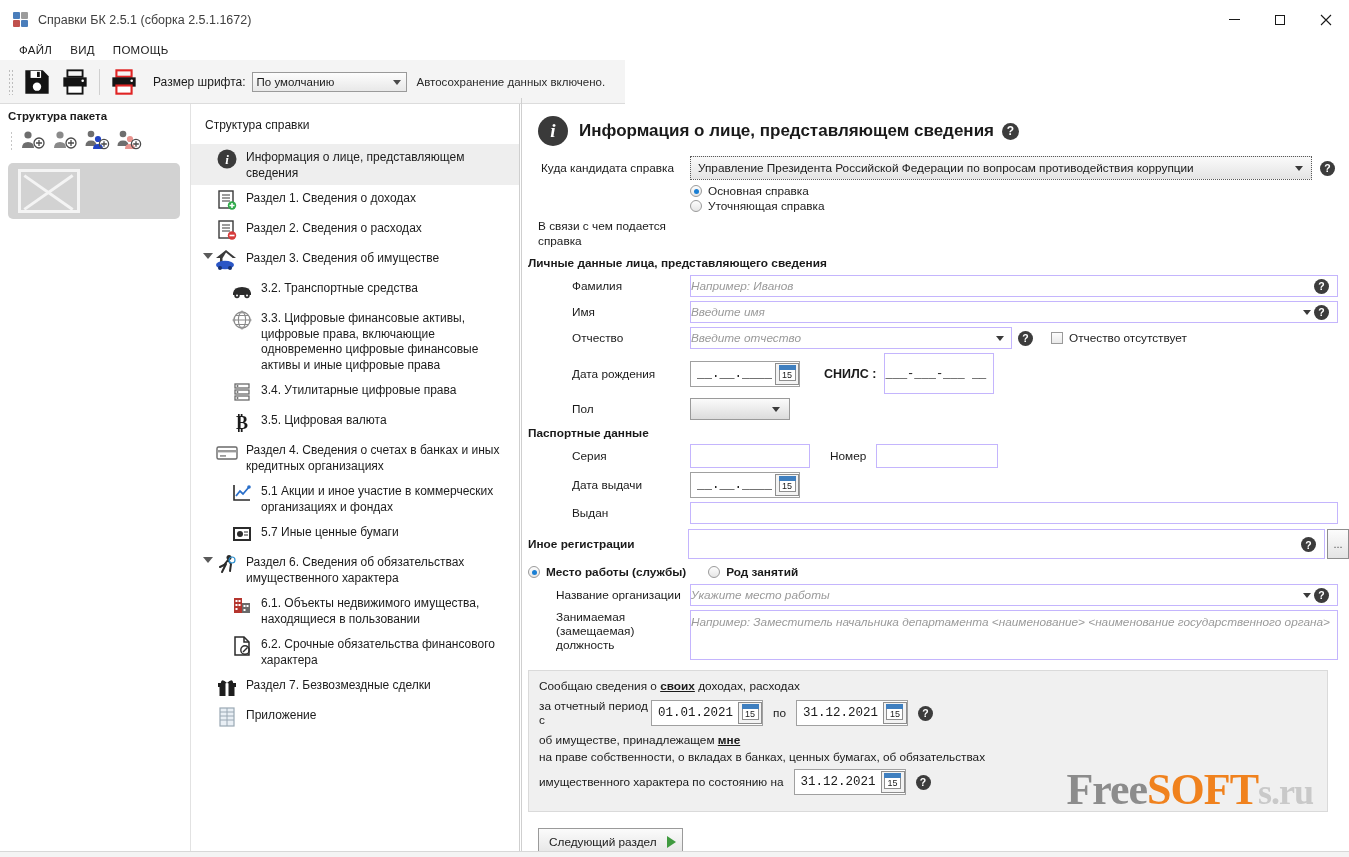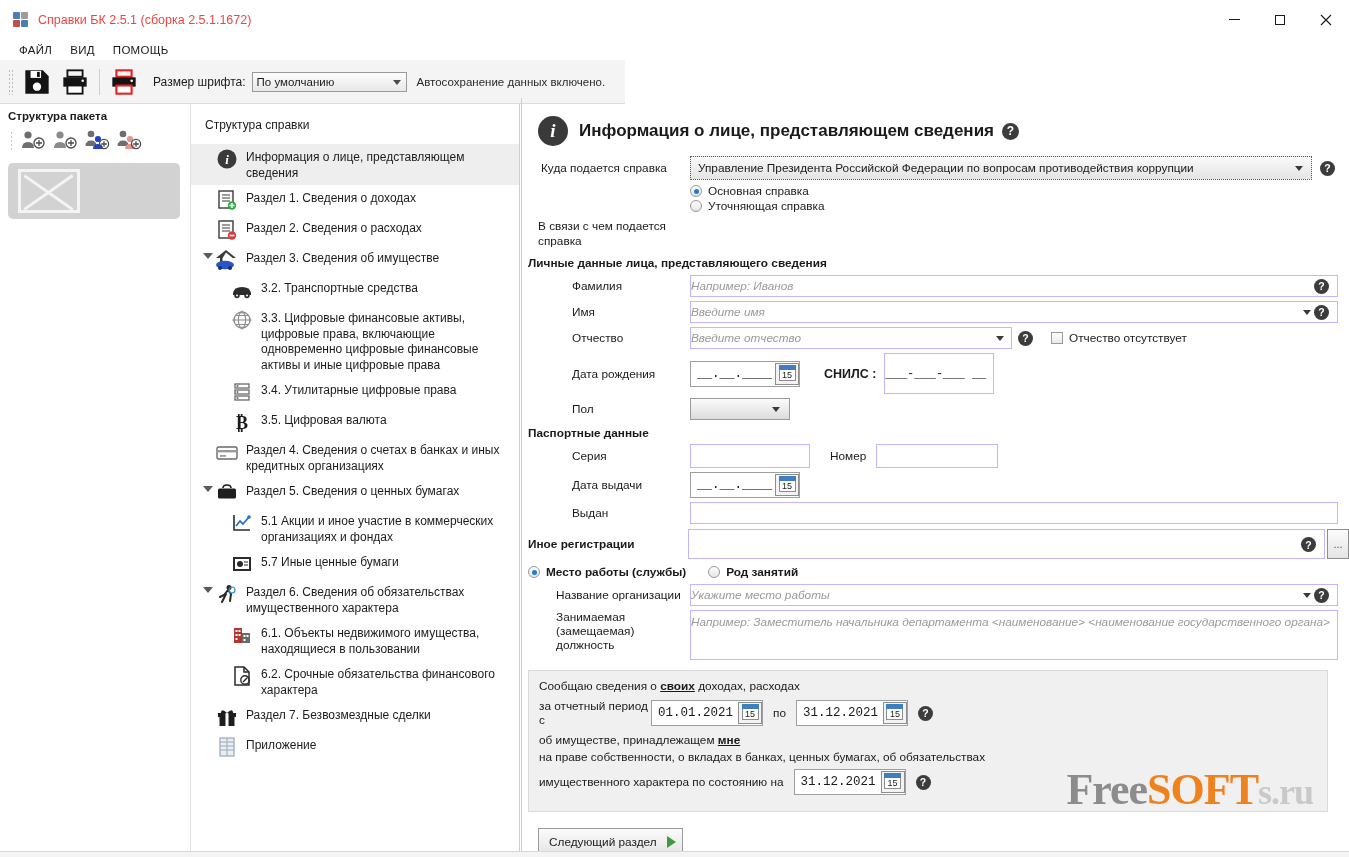--- a/index.html
+++ b/index.html
@@ -12,21 +12,21 @@
   }
   
   .titlebar { height:40px; background:#fff; display:flex; align-items:center;
     border-bottom:1px solid #fff; position:relative; }
   .app-icon { width:18px; height:18px; margin:0 8px 0 12px; position:relative; flex:none; }
   .app-icon .b { position:absolute; border-radius:1px; }
   .app-icon .b1 { left:1px; top:1px; width:7px; height:7px; background:#4a7ebb; }
   .app-icon .b2 { left:9px; top:1px; width:7px; height:7px; background:#9c9c9c; }
   .app-icon .b3 { left:1px; top:9px; width:7px; height:7px; background:#c0504d; }
   .app-icon .b4 { left:9px; top:9px; width:7px; height:7px; background:#4a7ebb; }
-  .title-text { font-size:12.5px; color:#ef4444; }
+  .title-text { font-size:12.5px; color:#404040; }
   .wctrls { margin-left:auto; display:flex; height:40px; }
   .wbtn { width:46px; height:40px; display:flex; align-items:center; justify-content:center;
     font-size:13px; color:#1a1a1a; }
   .sqr { width:10px; height:10px; border:1px solid #1a1a1a; }
   .dash { width:11px; height:1px; background:#1a1a1a; }
   
   .menubar { height:20px; display:flex; align-items:center; padding-left:10px;
     background:#fff; font-size:11.5px; }
   .menuitem { padding:2px 9px; color:#1a1a1a; letter-spacing:.3px; }
   
@@ -359,32 +359,20 @@
         <div class="tnode lvl0 noexp">
           <span class="ticon">
             <svg width="24" height="22" viewBox="0 0 24 22">
               <rect x="2" y="6" width="20" height="12" rx="1.5" fill="#fff" stroke="#6a6a6a" stroke-width="1.4"></rect>
               <rect x="2" y="9" width="20" height="2.4" fill="#9a9a9a"></rect>
               <rect x="5" y="14" width="6" height="1.8" fill="#9a9a9a"></rect>
             </svg>
           </span>
           <span class="tlabel">Раздел 4. Сведения о счетах в банках и иных кредитных организациях</span>
         </div>
-        <div class="tnode lvl0">
-          <span class="exp">
-            <span class="tri"></span>
-          </span>
-          <span class="ticon">
-            <svg width="22" height="22" viewBox="0 0 22 22">
-              <path d="M7 6 q0-3 4-3 q4 0 4 3" fill="none" stroke="#1e1e1e" stroke-width="1.6"></path>
-              <rect x="2" y="6.5" width="18" height="10" rx="1.5" fill="#1e1e1e"></rect>
-            </svg>
-          </span>
-          <span class="tlabel">Раздел 5. Сведения о ценных бумагах</span>
-        </div>
         <div class="tnode lvl1">
           <span class="ticon">
             <svg width="22" height="22" viewBox="0 0 22 22">
               <path d="M3 3 v15 h16" stroke="#2b2b2b" stroke-width="1.6" fill="none"></path>
               <path d="M5 14 L9 9 L12 12 L18 5" stroke="#2a6fc9" stroke-width="1.8" fill="none"></path>
               <circle cx="18" cy="5" r="1.8" fill="#2a6fc9"></circle>
             </svg>
           </span>
           <span class="tlabel">5.1 Акции и иное участие в коммерческих организациях и фондах</span>
         </div>
@@ -469,21 +457,21 @@
 
   <div class="form-panel">
 
     <div class="form-head">
       <div class="info-badge">i</div>
       <div class="form-title">Информация о лице, представляющем сведения</div>
       <div class="help big">?</div>
     </div>
 
     <div class="row" style="margin-left:18px;">
-      <div class="lbl lbl-w" style="width:152px;">Куда подается справка</div>
+      <div class="lbl lbl-w" style="width:152px;">Куда кандидата справка</div>
       <div class="combo-main" style="width:622px;">
         <span>Управление Президента Российской Федерации по вопросам противодействия коррупции</span>
         <span class="arw2" style="right:8px;top:9px;"></span>
       </div>
       <div class="help" style="margin-left:8px;">?</div>
     </div>
 
     <div class="row" style="margin-left:170px;margin-top:4px;margin-bottom:1px;">
       <span class="radio on"></span>
       <span class="lbl">Основная справка</span>

